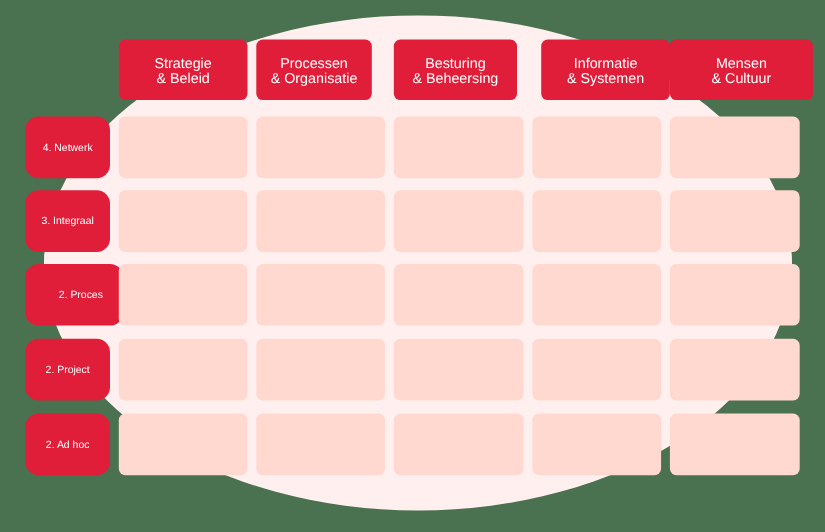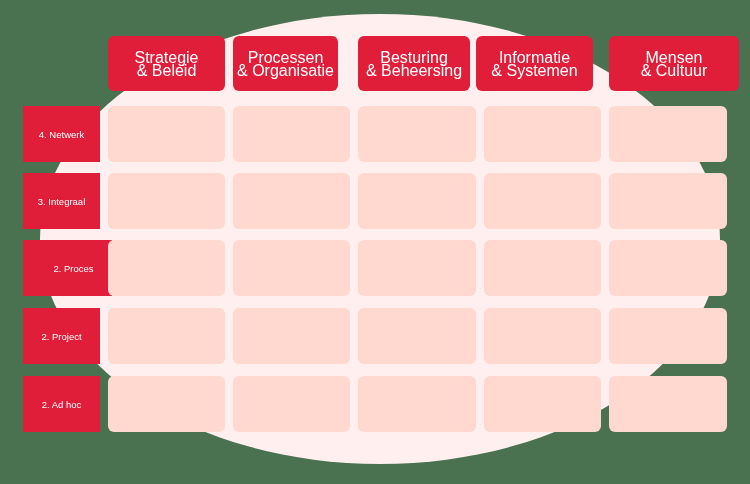--- a/index.html
+++ b/index.html
@@ -1,44 +1,44 @@
 <!DOCTYPE html>
 <html><head>
 <meta charset="utf-8">
 <style>
   html, body { margin:0; padding:0; }
   body { width:750px; height:484px; background:#4a7150; position:relative; overflow:hidden;
          font-family:"Liberation Sans", "DejaVu Sans", sans-serif; }
   .blob { position:absolute; left:40px; top:14px; width:680px; height:450px; border-radius:50%;
           background:#fff0ef; }
   .hdr { position:absolute; top:36px; height:55px; background:#e01e3a; border-radius:6px;
-         color:#fff; font-size:16px; line-height:13px; text-align:center;
+         color:#fff; font-size:13px; line-height:13px; text-align:center;
          display:flex; flex-direction:column; align-items:center; justify-content:center; }
-  .rowlbl { position:absolute; left:23px; width:77px; height:56px; background:#e01e3a; border-radius:0;
+  .rowlbl { position:absolute; left:23px; width:77px; height:56px; background:#e01e3a; border-radius:12px;
             color:#fff; font-size:9.5px; display:flex; align-items:center; justify-content:center; }
   .cell { position:absolute; height:56px; background:#ffd8d0; border-radius:6px; }
 </style>
 </head>
 <body>
 
 <div class="blob"></div>
 <div id="grid">
     <div class="hdr" style="left: 108px; width: 117px;">
       <span>Strategie</span>
       <span>&amp; Beleid</span>
     </div>
     <div class="hdr" style="left: 233px; width: 105px;">
       <span>Processen</span>
       <span>&amp; Organisatie</span>
     </div>
     <div class="hdr" style="left: 358px; width: 112px;">
       <span>Besturing</span>
       <span>&amp; Beheersing</span>
     </div>
-    <div class="hdr" style="left: 476px; width: 117px;">
+    <div class="hdr" style="left: 492px; width: 117px;">
       <span>Informatie</span>
       <span>&amp; Systemen</span>
     </div>
     <div class="hdr" style="left: 609px; width: 130px;">
       <span>Mensen</span>
       <span>&amp; Cultuur</span>
     </div>
     <div class="rowlbl" style="top: 106px;">4. Netwerk</div>
     <div class="cell" style="left: 108px; width: 117px; top: 106px;"></div>
     <div class="cell" style="left: 233px; width: 117px; top: 106px;"></div>

